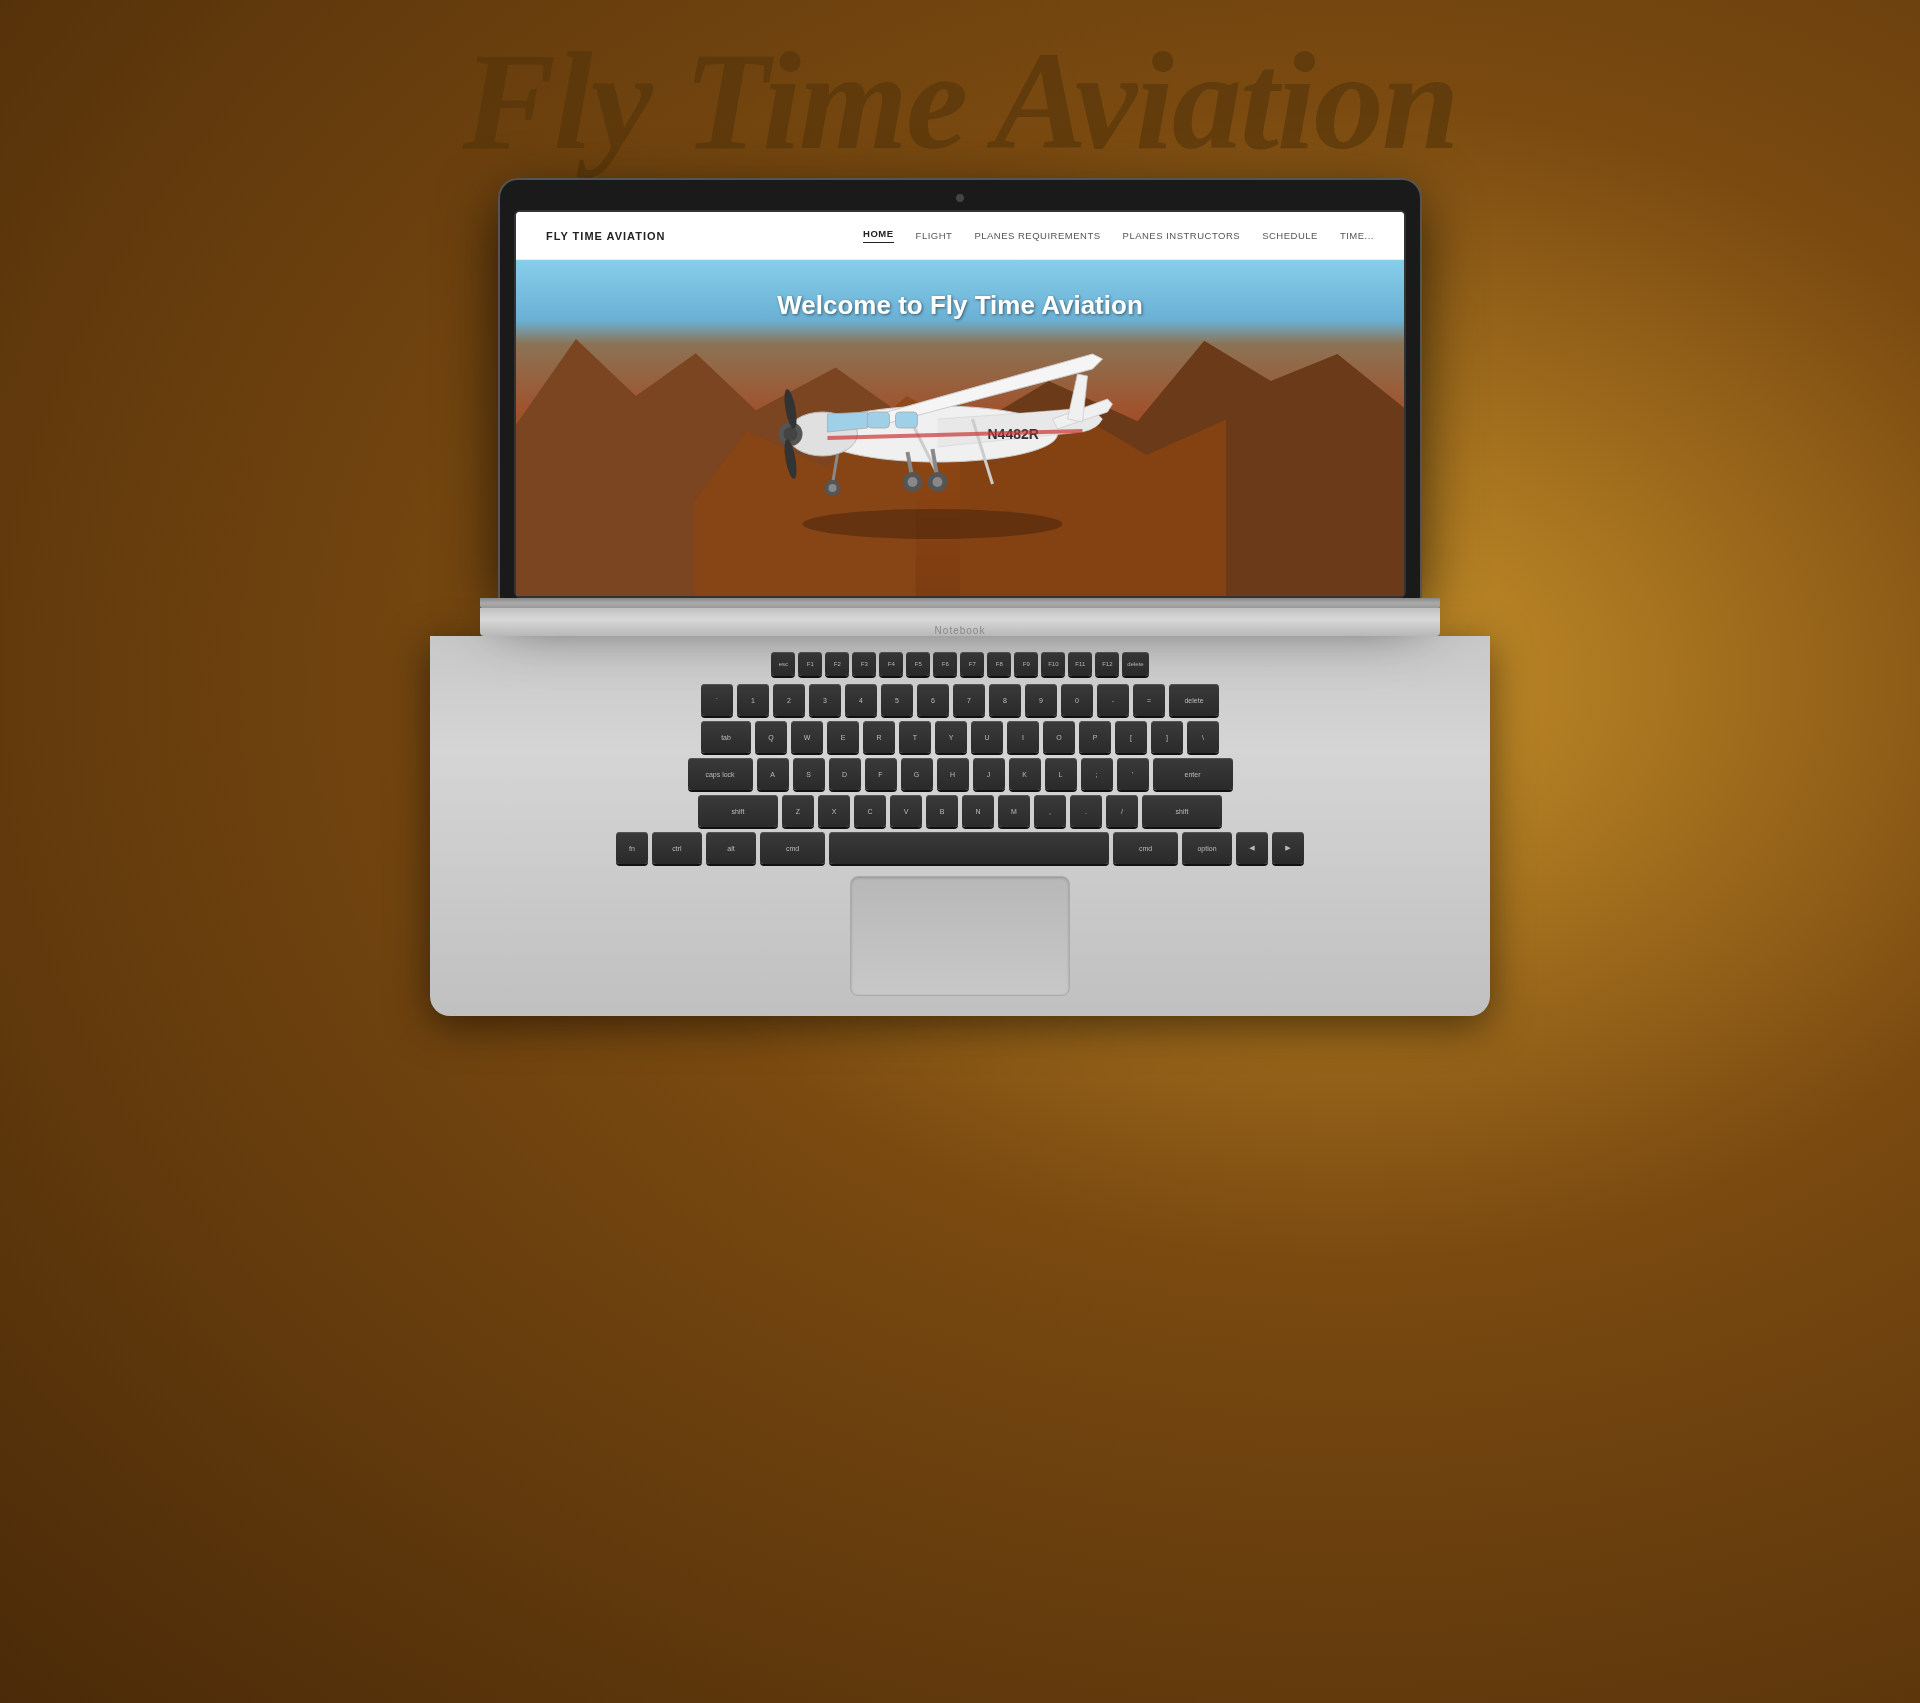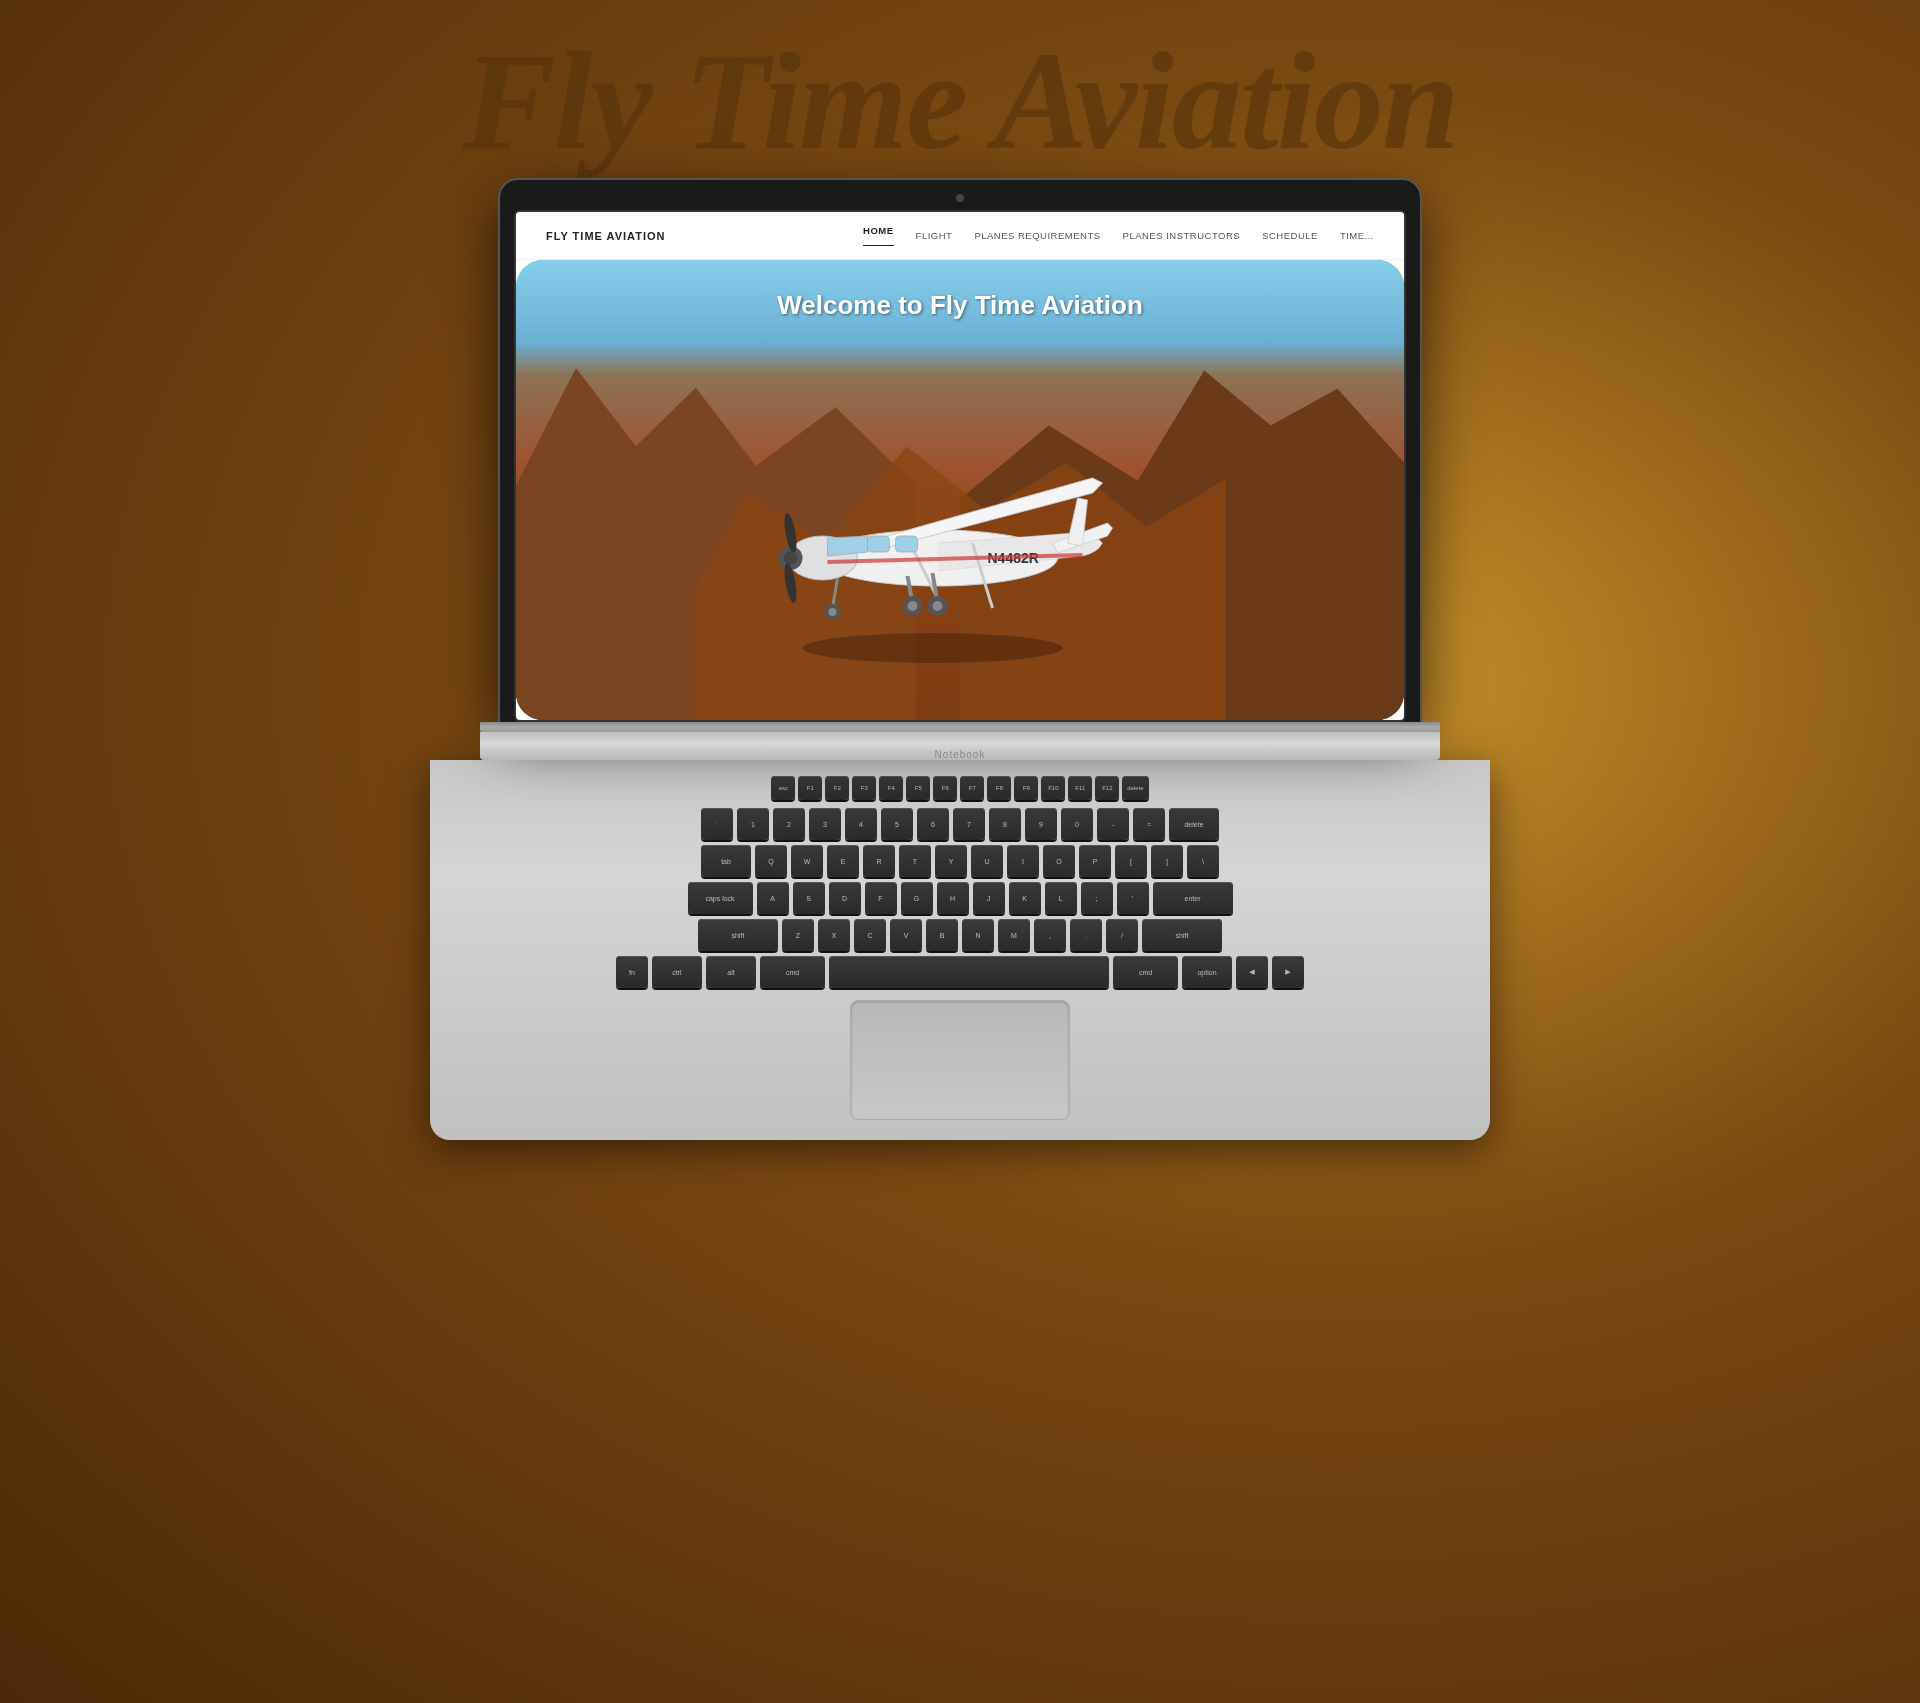--- a/index.html
+++ b/index.html
@@ -106,34 +106,33 @@
       text-decoration: none;
       letter-spacing: 0.5px;
       font-family: Arial, sans-serif;
       cursor: pointer;
     }
 
     .nav-link.active {
       color: #222;
       font-weight: 600;
       border-bottom: 1.5px solid #222;
-      padding-bottom: 9px;
+      padding-bottom: 3px;
     }
 
     
     .hero {
       position: relative;
       width: 100%;
-      height: 460px;
+      height: 336px;
       background: linear-gradient(135deg, #87CEEB 0%, #5ba0c8 30%, #8B6914 60%, #6b4c1a 80%, #4a3010 100%);
       overflow: hidden;
       display: flex;
       align-items: center;
       justify-content: center;
-      border-radius: 27px;
     }
 
     
     .hero-bg {
       position: absolute;
       inset: 0;
       background:
         linear-gradient(180deg, #87CEEB 0%, #6ab0d4 18%, #8B7355 25%, #a0522d 45%, #8B4513 65%, #6b3010 80%, #4a2008 100%);
     }
 

